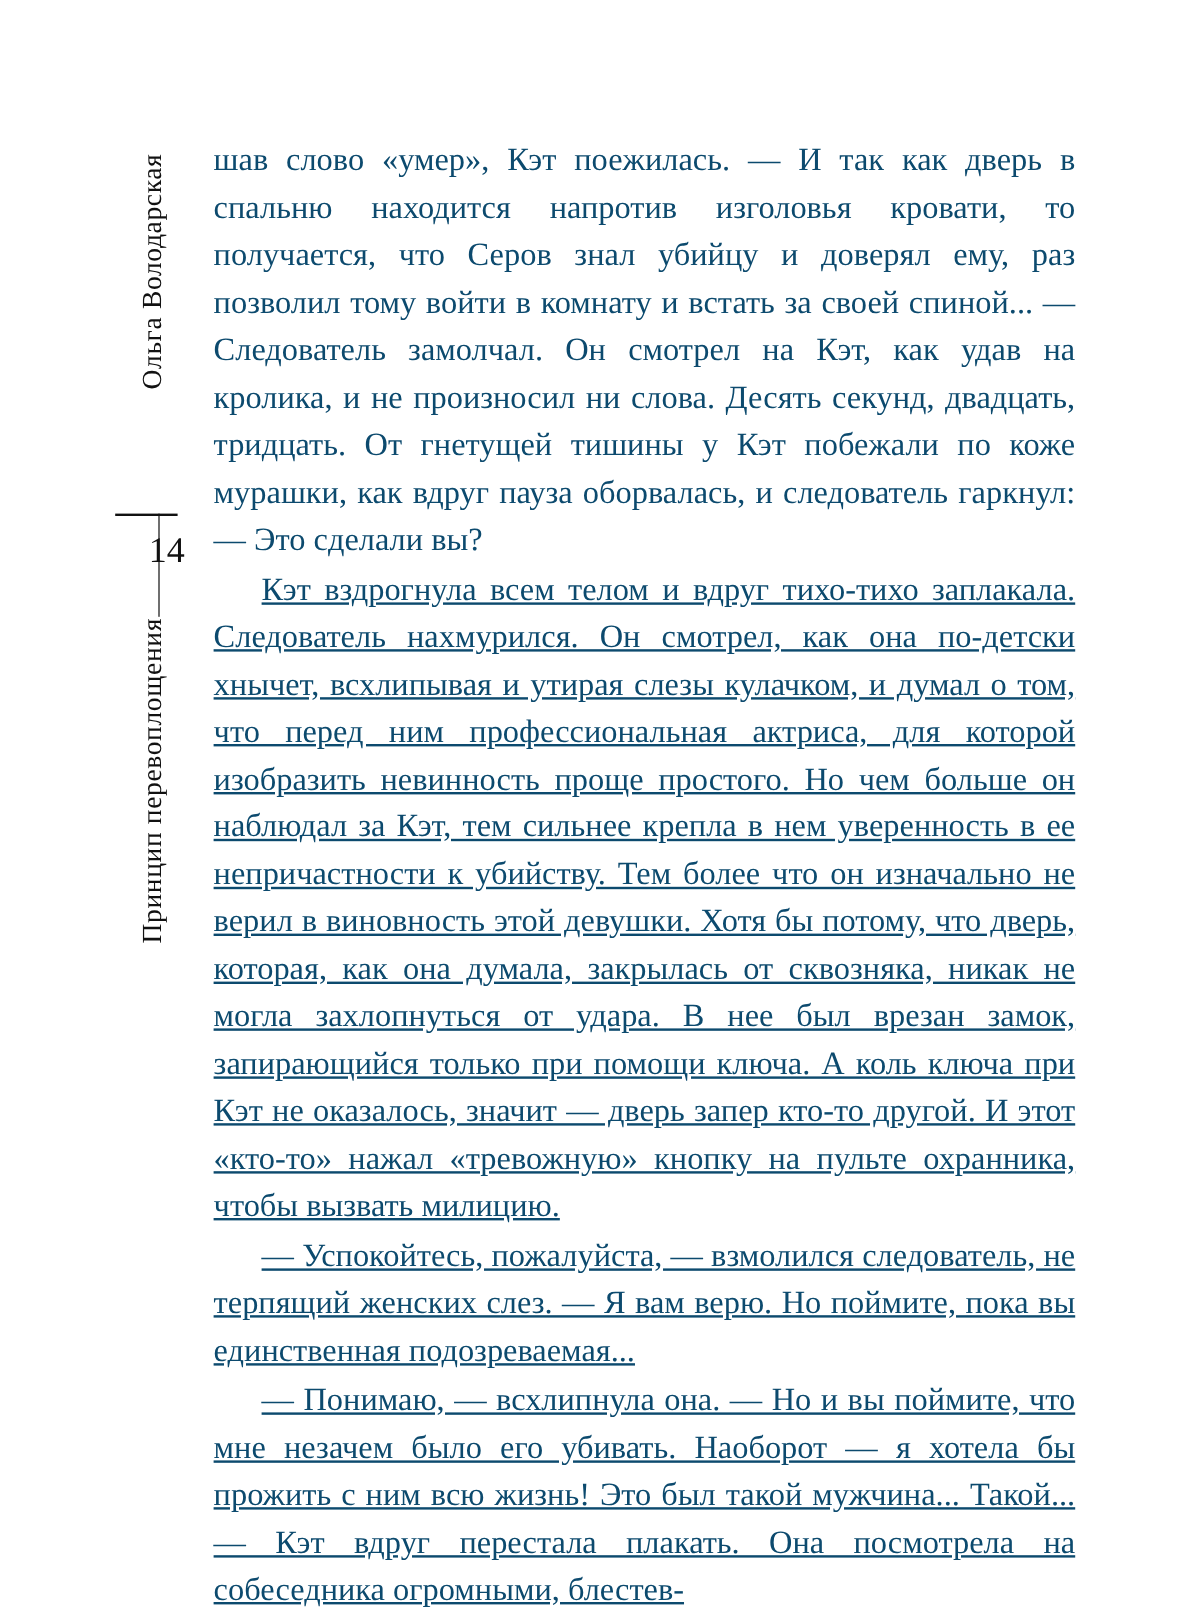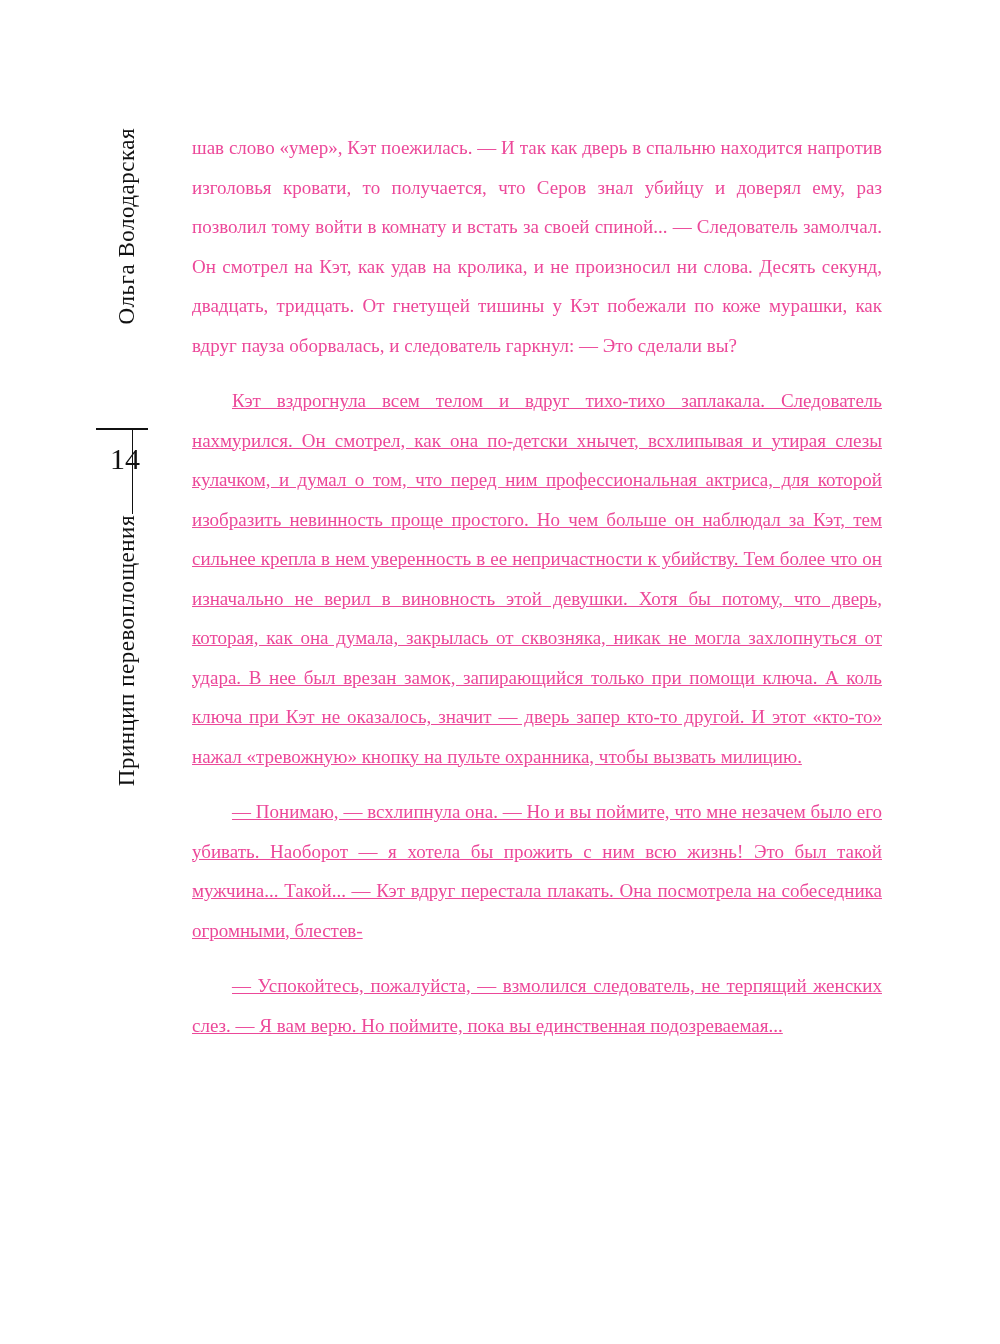--- a/index.html
+++ b/index.html
@@ -68,41 +68,41 @@
     width: 52px;
     height: 2px;
     background: #111111;
   }
 
   .page-number {
     position: absolute;
     left: 0px;
     top: 332px;
     width: 58px;
-    text-align: center;
+    text-align: right;
     font-size: 30px;
     font-family: "Liberation Serif", "DejaVu Serif", serif;
   }
 
   
   .text-col {
     position: absolute;
     left: 176px;
     top: 112px;
     width: 722px;
   }
 
   .text-col p {
-    margin: 16px;
-    font-size: 19px;
+    margin: 2px;
+    font-size: 27px;
     line-height: 39.5px;
     text-align: justify;
     text-justify: inter-word;
     hyphens: manual;
-    color: #ec4899;
+    color: #0c4a6e;
   }
   .text-col p.first {
     text-indent: 0;
   }
   .text-col p.indent {
     text-indent: 40px;
     text-decoration: underline;
   }
 </style>
 </head>
@@ -114,17 +114,17 @@
     <div class="vert-text author-name">Ольга Володарская</div>
     <div class="rule"></div>
     <div class="rule-short"></div>
     <div class="page-number">14</div>
     <div class="vert-text book-title">Принцип перевоплощения</div>
   </div>
 
   <div class="text-col">
     <p class="first">шав слово «умер», Кэт поежилась. — И так как дверь в спальню находится напротив изголовья кровати, то получается, что Серов знал убийцу и доверял ему, раз позволил тому войти в комнату и встать за своей спиной... — Следователь замолчал. Он смотрел на Кэт, как удав на кролика, и не произносил ни слова. Десять секунд, двадцать, тридцать. От гнетущей тишины у Кэт побежали по коже мурашки, как вдруг пауза оборвалась, и следователь гаркнул: — Это сделали вы?</p>
     <p class="indent">Кэт вздрогнула всем телом и вдруг тихо-тихо заплакала. Следователь нахмурился. Он смотрел, как она по-детски хнычет, всхлипывая и утирая слезы кулачком, и думал о том, что перед ним профессиональная актриса, для которой изобразить невинность проще простого. Но чем больше он наблюдал за Кэт, тем сильнее крепла в нем уверенность в ее непричастности к убийству. Тем более что он изначально не верил в виновность этой девушки. Хотя бы потому, что дверь, которая, как она думала, закрылась от сквозняка, никак не могла захлопнуться от удара. В нее был врезан замок, запирающийся только при помощи ключа. А коль ключа при Кэт не оказалось, значит — дверь запер кто-то другой. И этот «кто-то» нажал «тревожную» кнопку на пульте охранника, чтобы вызвать милицию.</p>
+    <p class="indent">— Успокойтесь, пожалуйста, — взмолился следователь, не терпящий женских слез. — Я вам верю. Но поймите, пока вы единственная подозреваемая...</p>
     <p class="indent">— Понимаю, — всхлипнула она. — Но и вы поймите, что мне незачем было его убивать. Наоборот — я хотела бы прожить с ним всю жизнь! Это был такой мужчина... Такой... — Кэт вдруг перестала плакать. Она посмотрела на собеседника огромными, блестев-</p>
-    <p class="indent">— Успокойтесь, пожалуйста, — взмолился следователь, не терпящий женских слез. — Я вам верю. Но поймите, пока вы единственная подозреваемая...</p>
   </div>
 
 </div>
 
 </body></html>

